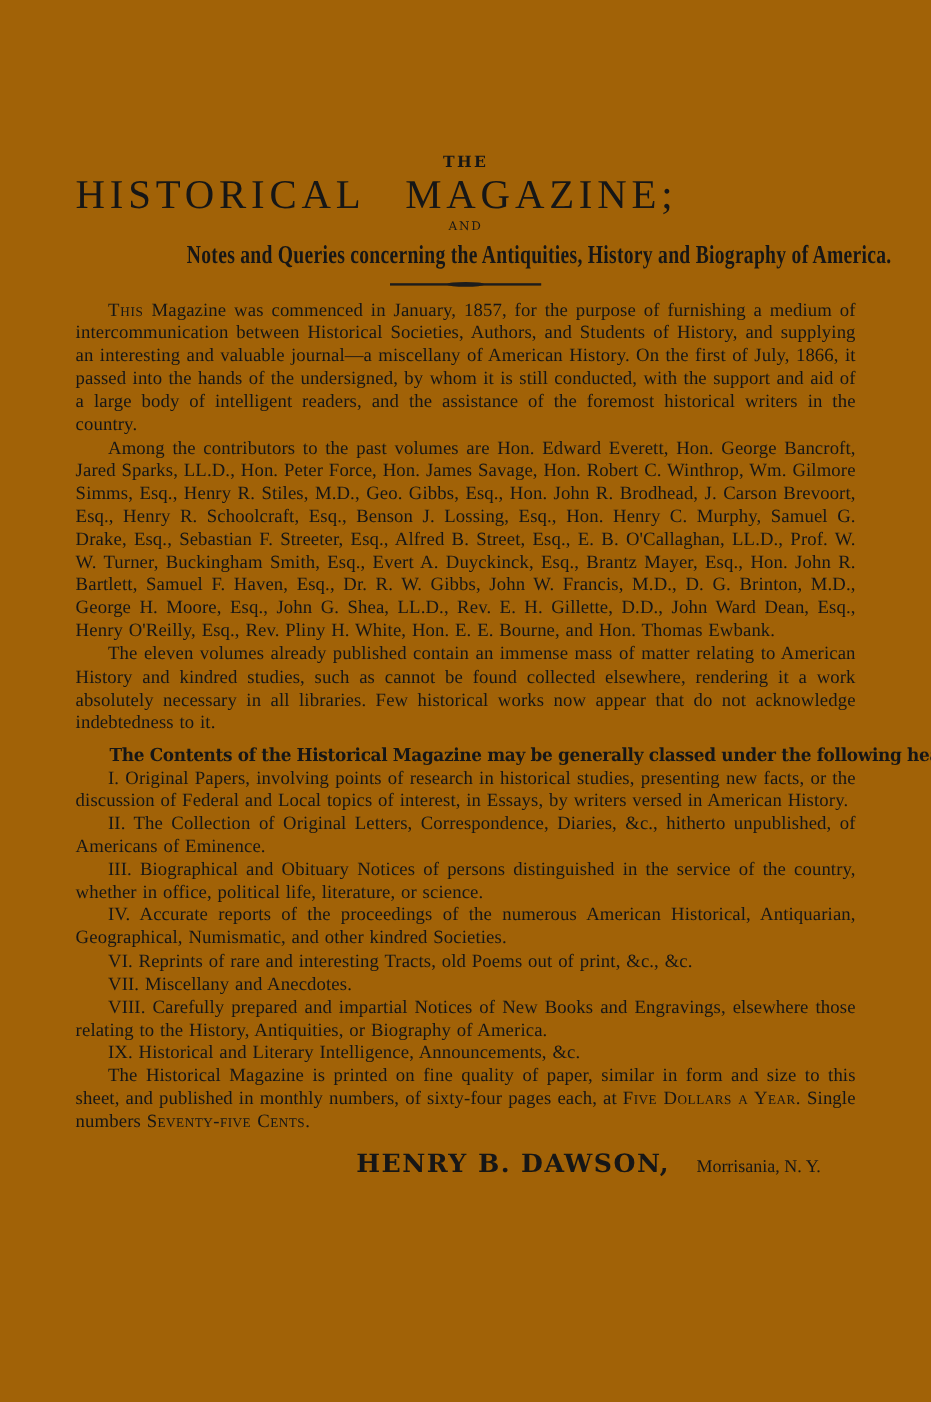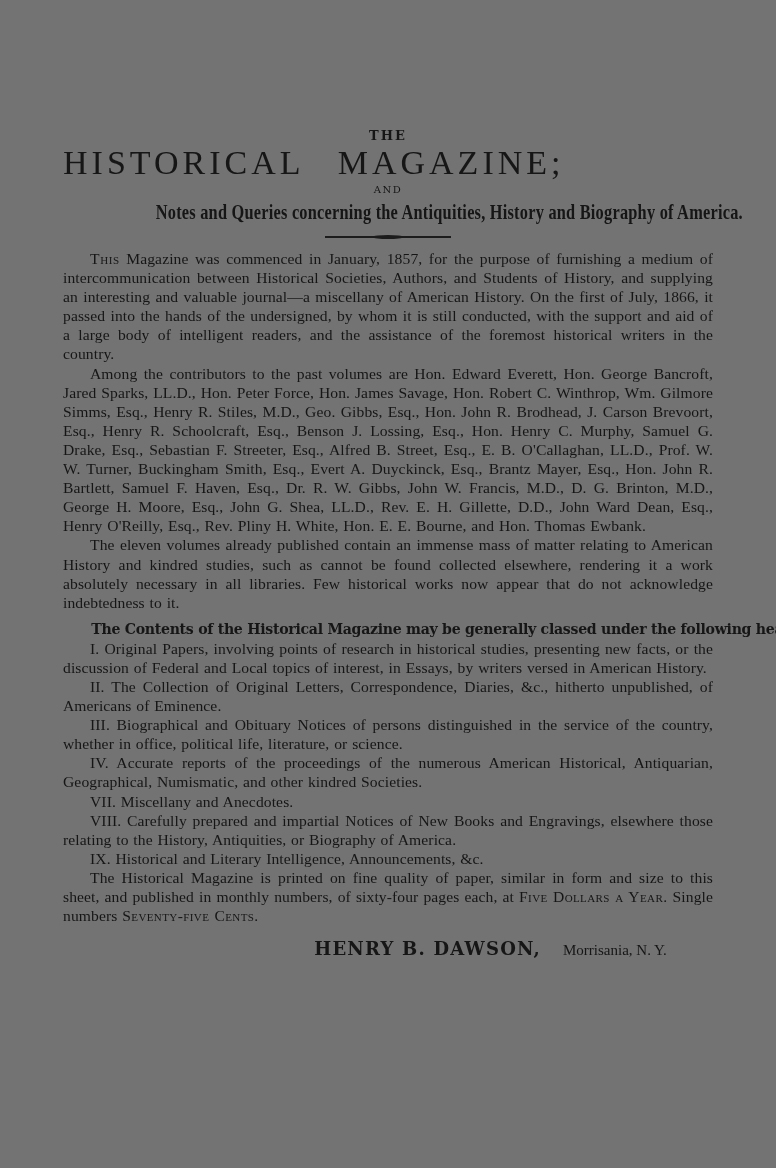--- a/index.html
+++ b/index.html
@@ -1,18 +1,18 @@
 <!DOCTYPE html>
 <html><head>
 <meta charset="utf-8">
 <style>
   html, body { margin:0; padding:0; background:#ffffff; }
   .page {
     position:relative; width:776px; height:1168px;
-    background:#737373; overflow:hidden;
+    background:#a16207; overflow:hidden;
     font-family:"Liberation Serif", serif; color:#161616;
   }
   .content { position:absolute; left:63px; top:128px; width:650px; }
 
   .kicker {
     text-align:center; font-size:13px; font-weight:bold;
     letter-spacing:2px; font-family:"DejaVu Serif", serif;
   }
   .title {
     margin:1px 0 0; text-align:left; font-weight:normal;
@@ -53,21 +53,21 @@
     text-indent:30px; font-family:"DejaVu Serif", serif; letter-spacing:-0.3px;
   }
 
   .sc { font-variant:small-caps; letter-spacing:0.6px; }
   .sc-caps { font-variant:small-caps; letter-spacing:0.4px; font-weight:bold; font-weight:normal; }
 
   .signature {
     margin-top:13px; padding-left:205px; text-align:center; white-space:nowrap;
   }
   .sig-name {
-    font-weight:bold; font-size:18px; letter-spacing:1.2px;
+    font-weight:bold; font-size:21px; letter-spacing:1.2px;
     font-family:"DejaVu Serif", serif;
   }
   .sig-place { font-size:15px; margin-left:22px; }
 </style>
 </head>
 <body>
 
 <div class="page">
   <div class="content">
 
@@ -88,20 +88,21 @@
     <p class="body-p">Among the contributors to the past volumes are Hon. Edward Everett, Hon. George Bancroft, Jared Sparks, LL.D., Hon. Peter Force, Hon. James Savage, Hon. Robert C. Winthrop, Wm. Gilmore Simms, Esq., Henry R. Stiles, M.D., Geo. Gibbs, Esq., Hon. John R. Brodhead, J. Carson Brevoort, Esq., Henry R. Schoolcraft, Esq., Benson J. Lossing, Esq., Hon. Henry C. Murphy, Samuel G. Drake, Esq., Sebastian F. Streeter, Esq., Alfred B. Street, Esq., E. B. O'Callaghan, LL.D., Prof. W. W. Turner, Buckingham Smith, Esq., Evert A. Duyckinck, Esq., Brantz Mayer, Esq., Hon. John R. Bartlett, Samuel F. Haven, Esq., Dr. R. W. Gibbs, John W. Francis, M.D., D. G. Brinton, M.D., George H. Moore, Esq., John G. Shea, LL.D., Rev. E. H. Gillette, D.D., John Ward Dean, Esq., Henry O'Reilly, Esq., Rev. Pliny H. White, Hon. E. E. Bourne, and Hon. Thomas Ewbank.</p>
 
     <p class="body-p">The eleven volumes already published contain an immense mass of matter relating to American History and kindred studies, such as cannot be found collected elsewhere, rendering it a work absolutely necessary in all libraries.  Few historical works now appear that do not acknowledge indebtedness to it.</p>
 
     <p class="contents-heading">The Contents of the Historical Magazine may be generally classed under the following heads:</p>
 
     <p class="body-p">I.  Original Papers, involving points of research in historical studies, presenting new facts, or the discussion of Federal and Local topics of interest, in Essays, by writers versed in American History.</p>
     <p class="body-p">II.  The Collection of Original Letters, Correspondence, Diaries, &amp;c., hitherto unpublished, of Americans of Eminence.</p>
     <p class="body-p">III.  Biographical and Obituary Notices of persons distinguished in the service of the country, whether in office, political life, literature, or science.</p>
     <p class="body-p">IV.  Accurate reports of the proceedings of the numerous American Historical, Antiquarian, Geographical, Numismatic, and other kindred Societies.</p>
+    <p class="body-p">VI.  Reprints of rare and interesting Tracts, old Poems out of print, &amp;c., &amp;c.</p>
     <p class="body-p">VII.  Miscellany and Anecdotes.</p>
     <p class="body-p">VIII.  Carefully prepared and impartial Notices of New Books and Engravings, elsewhere those relating to the History, Antiquities, or Biography of America.</p>
     <p class="body-p">IX.  Historical and Literary Intelligence, Announcements, &amp;c.</p>
 
     <p class="body-p"><span>The Historical Magazine is printed on fine quality of paper, similar in form and size to this sheet, and published in monthly numbers, of sixty-four pages each, at </span><span class="sc-caps">Five Dollars a Year.</span><span>  Single numbers </span><span class="sc-caps">Seventy-five Cents.</span></p>
 
     <div class="signature">
       <span class="sig-name">HENRY B. DAWSON,</span><span class="sig-place">Morrisania, N. Y.</span>
     </div>
 

